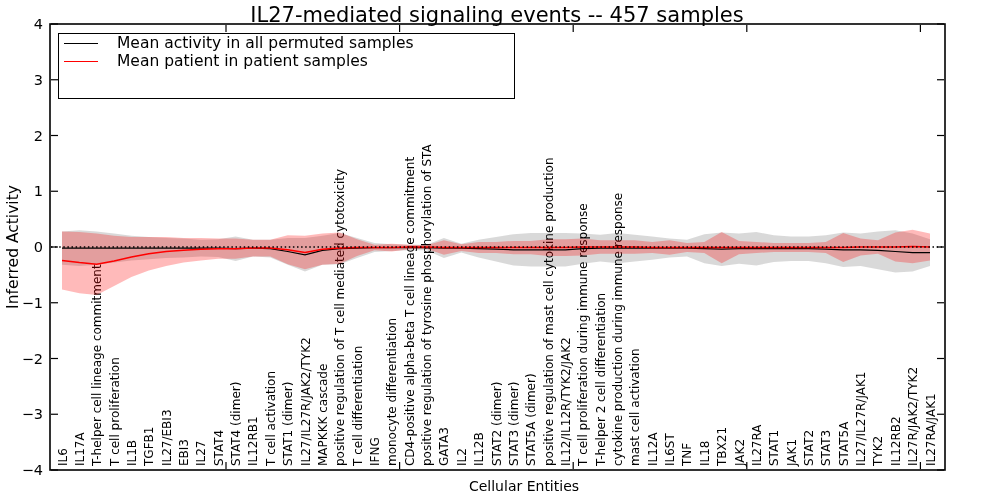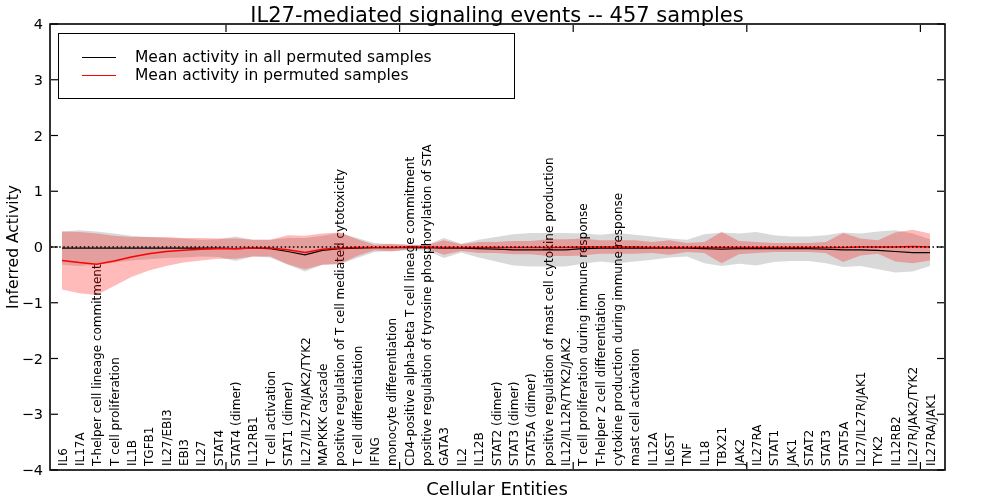--- a/index.html
+++ b/index.html
@@ -3,26 +3,26 @@
 <meta charset="utf-8">
 <style>
   html,body{margin:0;padding:0;background:#ffffff;}
   body{font-family:"DejaVu Sans","Liberation Sans",sans-serif;color:#000;}
   .figure{position:relative;width:1000px;height:500px;background:#ffffff;overflow:hidden;}
   #plot-svg{position:absolute;left:0;top:0;}
   .title{position:absolute;top:3px;left:497px;transform:translateX(-50%);
          font-size:21px;white-space:nowrap;}
   .ylabel{position:absolute;top:247px;left:13px;transform:translate(-50%,-50%) rotate(-90deg);
           font-size:15.5px;white-space:nowrap;}
-  .xlabel{position:absolute;top:478px;left:497px;transform:translateX(-50%);
-          font-size:18px;white-space:nowrap;}
+  .xlabel{position:absolute;top:478px;left:524px;transform:translateX(-50%);
+          font-size:14px;white-space:nowrap;}
   .legend{position:absolute;left:58px;top:33px;width:457px;height:66px;
           border:1.7px solid #000;background:#ffffff;box-sizing:border-box;
-          display:flex;flex-direction:column;justify-content:center;
-          padding-left:23px;}
+          display:flex;flex-direction:column;justify-content:flex-start;
+          padding-left:5px;}
   .legend-entry{display:flex;align-items:center;gap:19px;font-size:15.5px;white-space:nowrap;}
   .swatch{display:inline-block;width:34px;height:0;border-top:1.7px solid #000;}
 </style>
 </head>
 <body>
 
 <div class="figure">
   <svg id="plot-svg" width="1000" height="500">
       <text x="66.5" y="466" transform="rotate(-90 66.5 466)" font-size="12" fill="#000" font-family="&quot;DejaVu Sans&quot;,&quot;Liberation Sans&quot;,sans-serif">IL6</text>
       <text x="83.86" y="466" transform="rotate(-90 83.86 466)" font-size="12" fill="#000" font-family="&quot;DejaVu Sans&quot;,&quot;Liberation Sans&quot;,sans-serif">IL17A</text>
@@ -122,16 +122,16 @@
   <div class="title">IL27-mediated signaling events -- 457 samples</div>
   <div class="ylabel">Inferred Activity</div>
   <div class="xlabel">Cellular Entities</div>
   <div class="legend">
     <div class="legend-entry">
       <span class="swatch" id="swatch-0" style="border-top-color: rgb(0, 0, 0);"></span>
       <span>Mean activity in all permuted samples</span>
     </div>
     <div class="legend-entry">
       <span class="swatch" id="swatch-1" style="border-top-color: rgb(255, 0, 0);"></span>
-      <span>Mean activity in permuted samples</span>
+      <span>Mean patient in patient samples</span>
     </div>
   </div>
 </div>
 
 </body></html>

